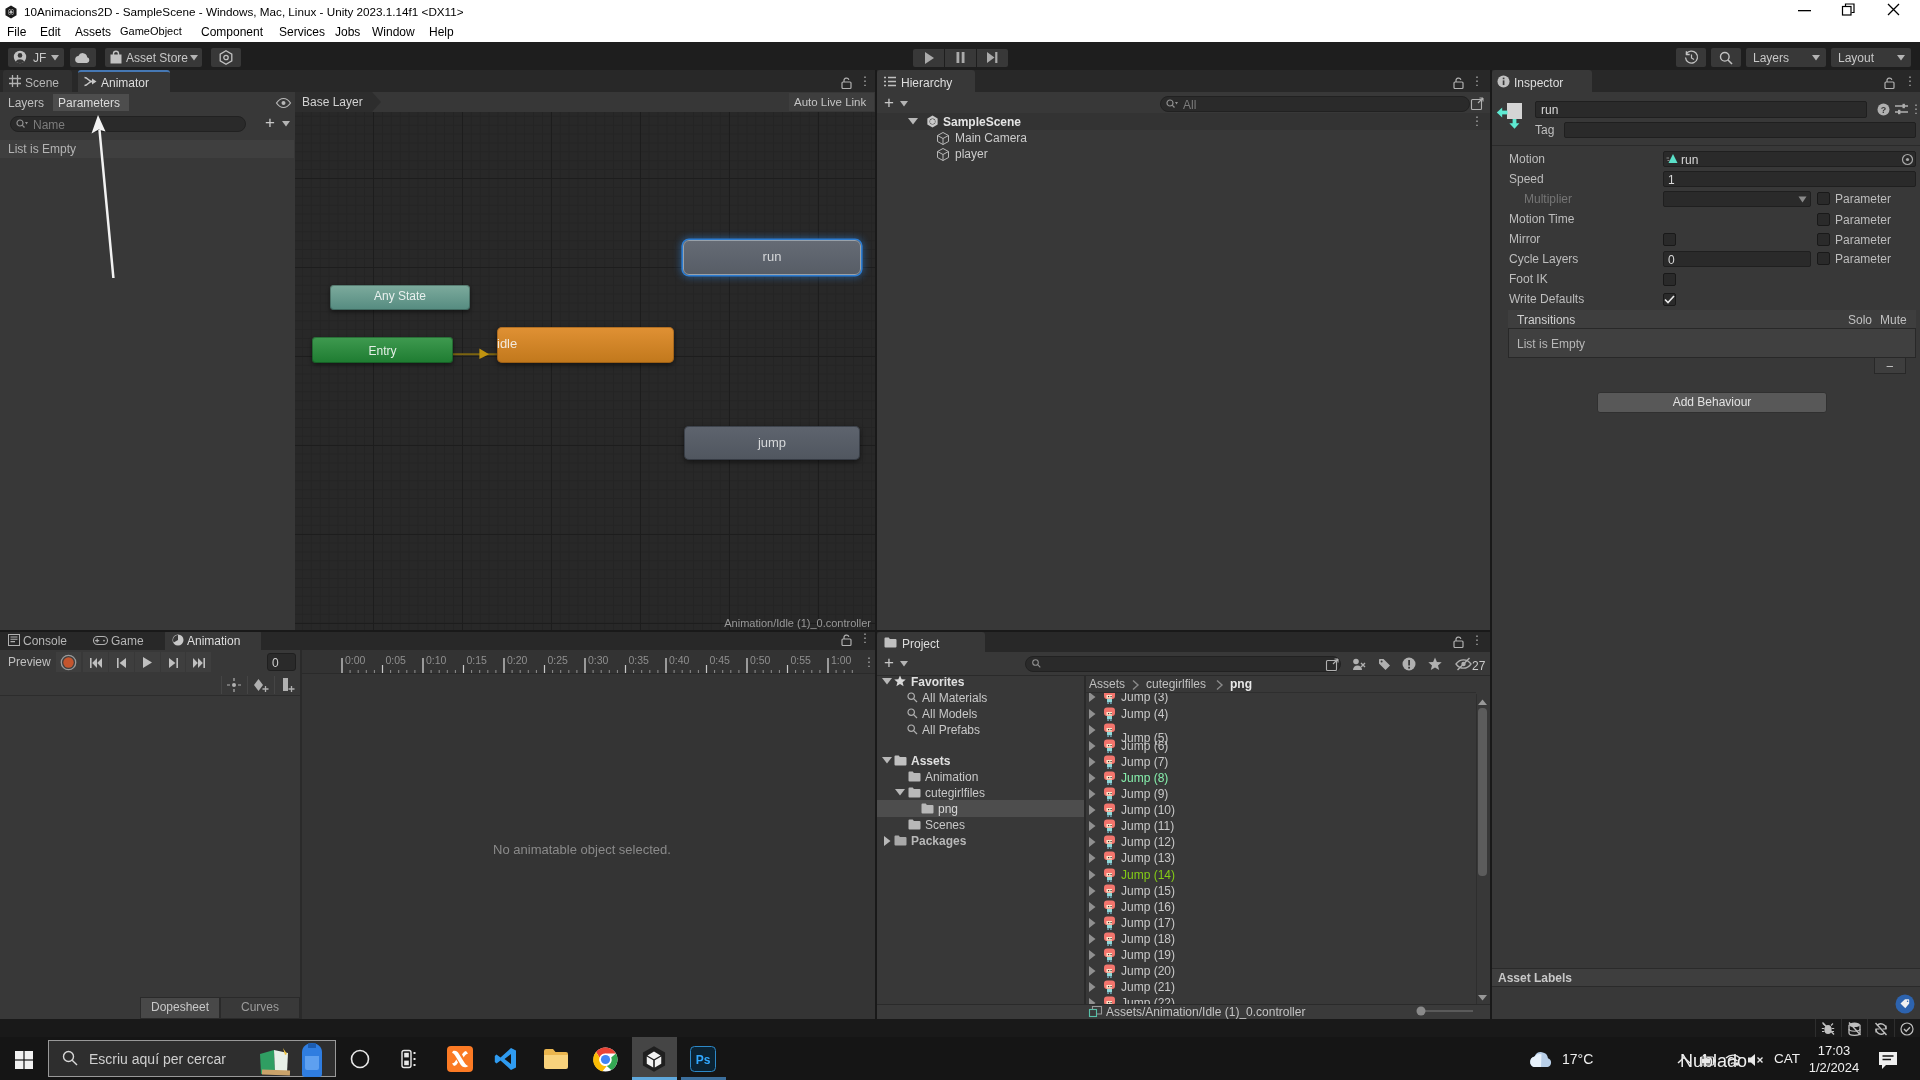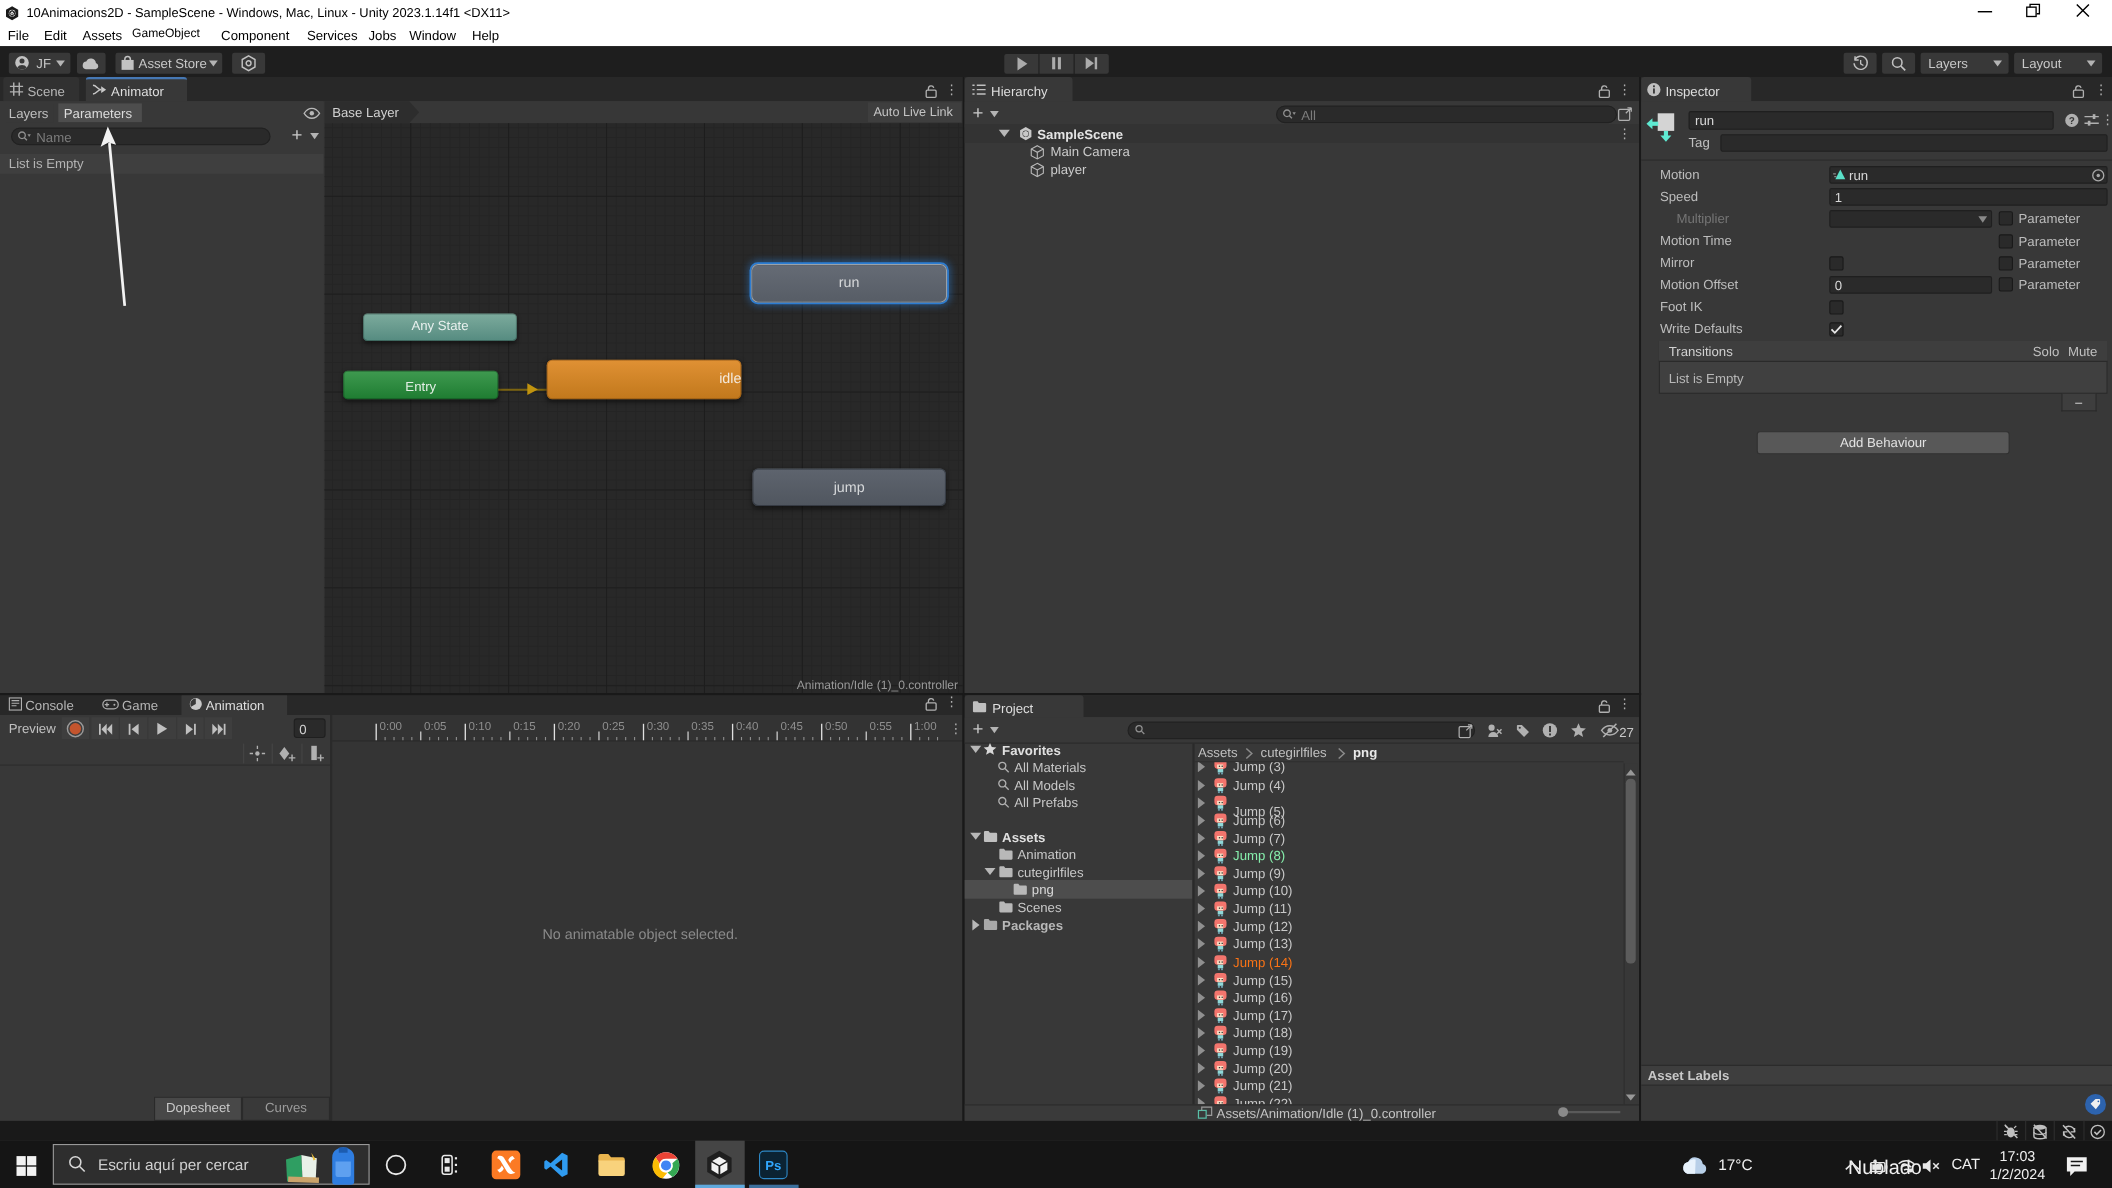--- a/index.html
+++ b/index.html
@@ -188,21 +188,21 @@
      box-shadow:0 0 0 1.6px #2d7dd2, 0 0 7px 3px rgba(45,125,210,0.45);"></div>
 <div class="txt" style="left:683px;top:249px;width:178px;text-align:center;font-size:13px;color:#d6d8da;">run</div>
 <div class="abs" style="left:330px;top:285px;width:140px;height:25px;border-radius:4px;
      background:linear-gradient(#7dab9d,#558b80);box-shadow:0 2px 4px rgba(0,0,0,0.45), inset 0 0 0 1px rgba(20,40,35,0.35);"></div>
 <div class="txt" style="left:330px;top:289px;width:140px;text-align:center;font-size:12px;color:#e8f0ee;">Any State</div>
 <div class="abs" style="left:312px;top:337px;width:141px;height:26px;border-radius:4px;
      background:linear-gradient(#3f9a50,#1e7c31);box-shadow:0 2px 4px rgba(0,0,0,0.45), inset 0 0 0 1px rgba(10,50,20,0.4);"></div>
 <div class="txt" style="left:312px;top:344px;width:141px;text-align:center;font-size:12px;color:#e4efe6;">Entry</div>
 <div class="abs" style="left:497px;top:327px;width:177px;height:36px;border-radius:5px;
      background:linear-gradient(#e09134,#c1781c);box-shadow:0 2px 5px rgba(0,0,0,0.5), inset 0 0 0 1px rgba(90,50,5,0.35);"></div>
-<div class="txt" style="left:497px;top:336px;width:177px;text-align:right;font-size:13px;color:#f3e9dc;">idle</div>
+<div class="txt" style="left:497px;top:336px;width:177px;text-align:left;font-size:13px;color:#f3e9dc;">idle</div>
 <div class="abs" style="left:684px;top:426px;width:176px;height:34px;border-radius:5px;
      background:linear-gradient(#5e646e,#50565f);box-shadow:0 2px 5px rgba(0,0,0,0.5), inset 0 0 0 1px rgba(15,20,28,0.4);"></div>
 <div class="txt" style="left:684px;top:435px;width:176px;text-align:center;font-size:13px;color:#d6d8da;">jump</div>
 
 <div class="txt" style="left:871px;top:617px;font-size:11px;color:#999999;transform:translateX(-100%);">Animation/Idle (1)_0.controller</div>
 
 <svg width="40" height="180" style="left:80px;top:108px" viewBox="0 0 40 180">
   <path d="M33.4 170 L19.5 22" stroke="#f2f2f2" stroke-width="2.5"></path>
   <path d="M18 7 L11.5 25.5 L18.6 21.5 L25.5 23.5 Z" fill="#f2f2f2"></path>
 </svg>
@@ -708,21 +708,21 @@
     </svg>
     <svg width="13" height="14" style="left:17px;top:174.5px" viewBox="0 0 13 14">
       <rect x="1" y="0.5" width="11" height="8.5" rx="3" fill="#f3756d"></rect>
       <rect x="3.5" y="5" width="5.5" height="3.5" fill="#fde2c8"></rect>
       <rect x="5" y="6" width="1.2" height="1.2" fill="#333"></rect>
       <rect x="7.5" y="6" width="1.2" height="1.2" fill="#333"></rect>
       <rect x="4" y="9" width="5" height="3.2" fill="#8fd8d8"></rect>
       <rect x="4.2" y="12.2" width="1.8" height="1.8" fill="#6a9aa8"></rect>
       <rect x="7" y="12.2" width="1.8" height="1.8" fill="#6a9aa8"></rect>
     </svg>
-    <div class="txt" style="left:35px;top:174.5px;font-size:12px;color:#f97316;">Jump (14)</div>
+    <div class="txt" style="left:35px;top:174.5px;font-size:12px;color:#84cc16;">Jump (14)</div>
     <svg width="7" height="10" style="left:3px;top:192.60000000000002px" viewBox="0 0 7 10">
       <path d="M0 0 V10 L6.5 5 Z" fill="#909090"></path>
     </svg>
     <svg width="13" height="14" style="left:17px;top:190.60000000000002px" viewBox="0 0 13 14">
       <rect x="1" y="0.5" width="11" height="8.5" rx="3" fill="#f3756d"></rect>
       <rect x="3.5" y="5" width="5.5" height="3.5" fill="#fde2c8"></rect>
       <rect x="5" y="6" width="1.2" height="1.2" fill="#333"></rect>
       <rect x="7.5" y="6" width="1.2" height="1.2" fill="#333"></rect>
       <rect x="4" y="9" width="5" height="3.2" fill="#8fd8d8"></rect>
       <rect x="4.2" y="12.2" width="1.8" height="1.8" fill="#6a9aa8"></rect>
@@ -902,21 +902,21 @@
   </svg>
 <div class="abs" style="left:1817px;top:192px;width:13px;height:13px;background:#2a2a2a;border:1px solid #191919;border-radius:2px;box-sizing:border-box;"></div>
 <div class="txt" style="left:1835px;top:192px;font-size:12px;color:#bdbdbd;">Parameter</div>
 <div class="txt" style="left:1509px;top:212px;font-size:12px;color:#bdbdbd;">Motion Time</div>
 <div class="abs" style="left:1817px;top:213px;width:13px;height:13px;background:#2a2a2a;border:1px solid #191919;border-radius:2px;box-sizing:border-box;"></div>
 <div class="txt" style="left:1835px;top:213px;font-size:12px;color:#bdbdbd;">Parameter</div>
 <div class="txt" style="left:1509px;top:232px;font-size:12px;color:#bdbdbd;">Mirror</div>
 <div class="abs" style="left:1663px;top:233px;width:13px;height:13px;background:#2a2a2a;border:1px solid #191919;border-radius:2px;box-sizing:border-box;"></div>
 <div class="abs" style="left:1817px;top:233px;width:13px;height:13px;background:#2a2a2a;border:1px solid #191919;border-radius:2px;box-sizing:border-box;"></div>
 <div class="txt" style="left:1835px;top:233px;font-size:12px;color:#bdbdbd;">Parameter</div>
-<div class="txt" style="left:1509px;top:252px;font-size:12px;color:#bdbdbd;">Motion Offset</div>
+<div class="txt" style="left:1509px;top:252px;font-size:12px;color:#bdbdbd;">Cycle Layers</div>
 <div class="abs" style="left:1663px;top:251px;width:148px;height:16px;background:#2a2a2a;border:1px solid #1f1f1f;border-radius:2px;box-sizing:border-box;"></div>
 <div class="txt" style="left:1668px;top:253px;font-size:12px;color:#d8d8d8;">0</div>
 <div class="abs" style="left:1817px;top:252px;width:13px;height:13px;background:#2a2a2a;border:1px solid #191919;border-radius:2px;box-sizing:border-box;"></div>
 <div class="txt" style="left:1835px;top:252px;font-size:12px;color:#bdbdbd;">Parameter</div>
 <div class="txt" style="left:1509px;top:272px;font-size:12px;color:#bdbdbd;">Foot IK</div>
 <div class="abs" style="left:1663px;top:273px;width:13px;height:13px;background:#2a2a2a;border:1px solid #191919;border-radius:2px;box-sizing:border-box;"></div>
 <div class="txt" style="left:1509px;top:292px;font-size:12px;color:#bdbdbd;">Write Defaults</div>
 <div class="abs" style="left:1663px;top:293px;width:13px;height:13px;background:#2a2a2a;border:1px solid #191919;border-radius:2px;box-sizing:border-box;"></div>
 <svg width="11" height="9" style="left:1664px;top:295px" viewBox="0 0 11 9">
     <path d="M1 4.5 L4 7.5 L10 1" fill="none" stroke="#e8e8e8" stroke-width="1.6"></path>

